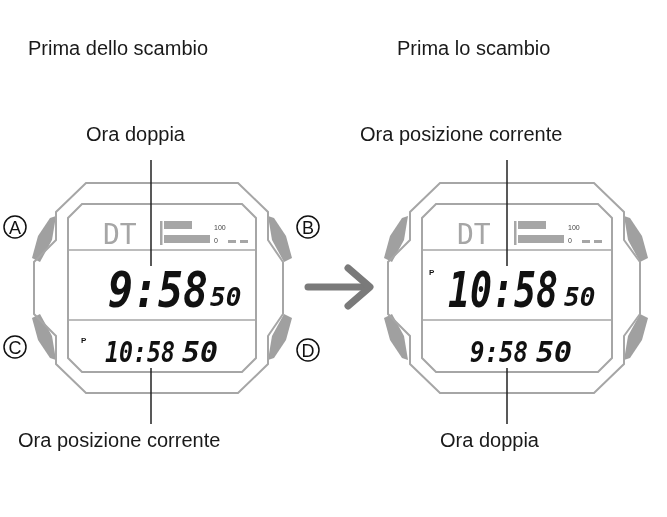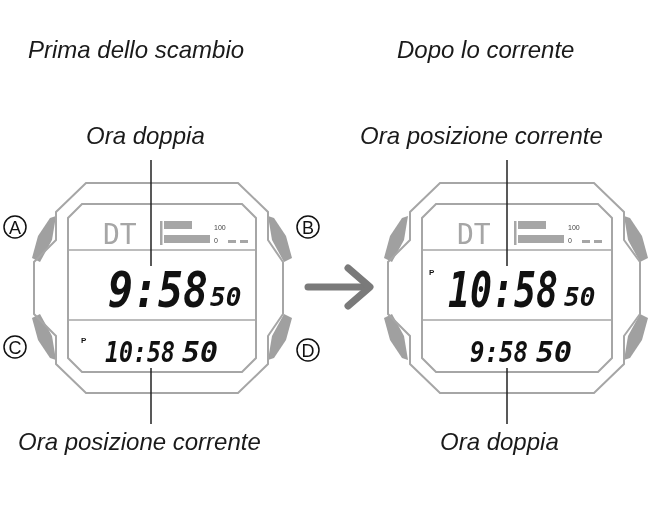--- a/index.html
+++ b/index.html
@@ -1,26 +1,26 @@
 <!DOCTYPE html>
 <html><head>
 <meta charset="utf-8">
 <style>
   html, body { margin:0; padding:0; background:#ffffff; }
   body { width:667px; height:517px; position:relative; overflow:hidden;
          font-family:"Liberation Sans", sans-serif; color:#1a1a1a; }
-  .lbl { position:absolute; font-size:24px; white-space:nowrap; line-height:1;font-style:italic; }
+  .lbl { position:absolute; font-size:20px; white-space:nowrap; line-height:1; }
   svg { position:absolute; left:0; top:0; }
   .seg { font-family:"DejaVu Sans Mono", monospace; font-weight:bold; font-style:italic; fill:#111; }
 </style>
 </head>
 <body>
 
 <div class="lbl" style="left:28px;top:38px;">Prima dello scambio</div>
-<div class="lbl" style="left:397px;top:38px;">Dopo lo corrente</div>
+<div class="lbl" style="left:397px;top:38px;">Prima lo scambio</div>
 
 <div class="lbl" style="left:86px;top:124px;">Ora doppia</div>
 <div class="lbl" style="left:18px;top:430px;">Ora posizione corrente</div>
 <div class="lbl" style="left:360px;top:124px;">Ora posizione corrente</div>
 <div class="lbl" style="left:440px;top:430px;">Ora doppia</div>
 
 <svg width="667" height="517" viewBox="0 0 667 517">
 
   <g>
 

